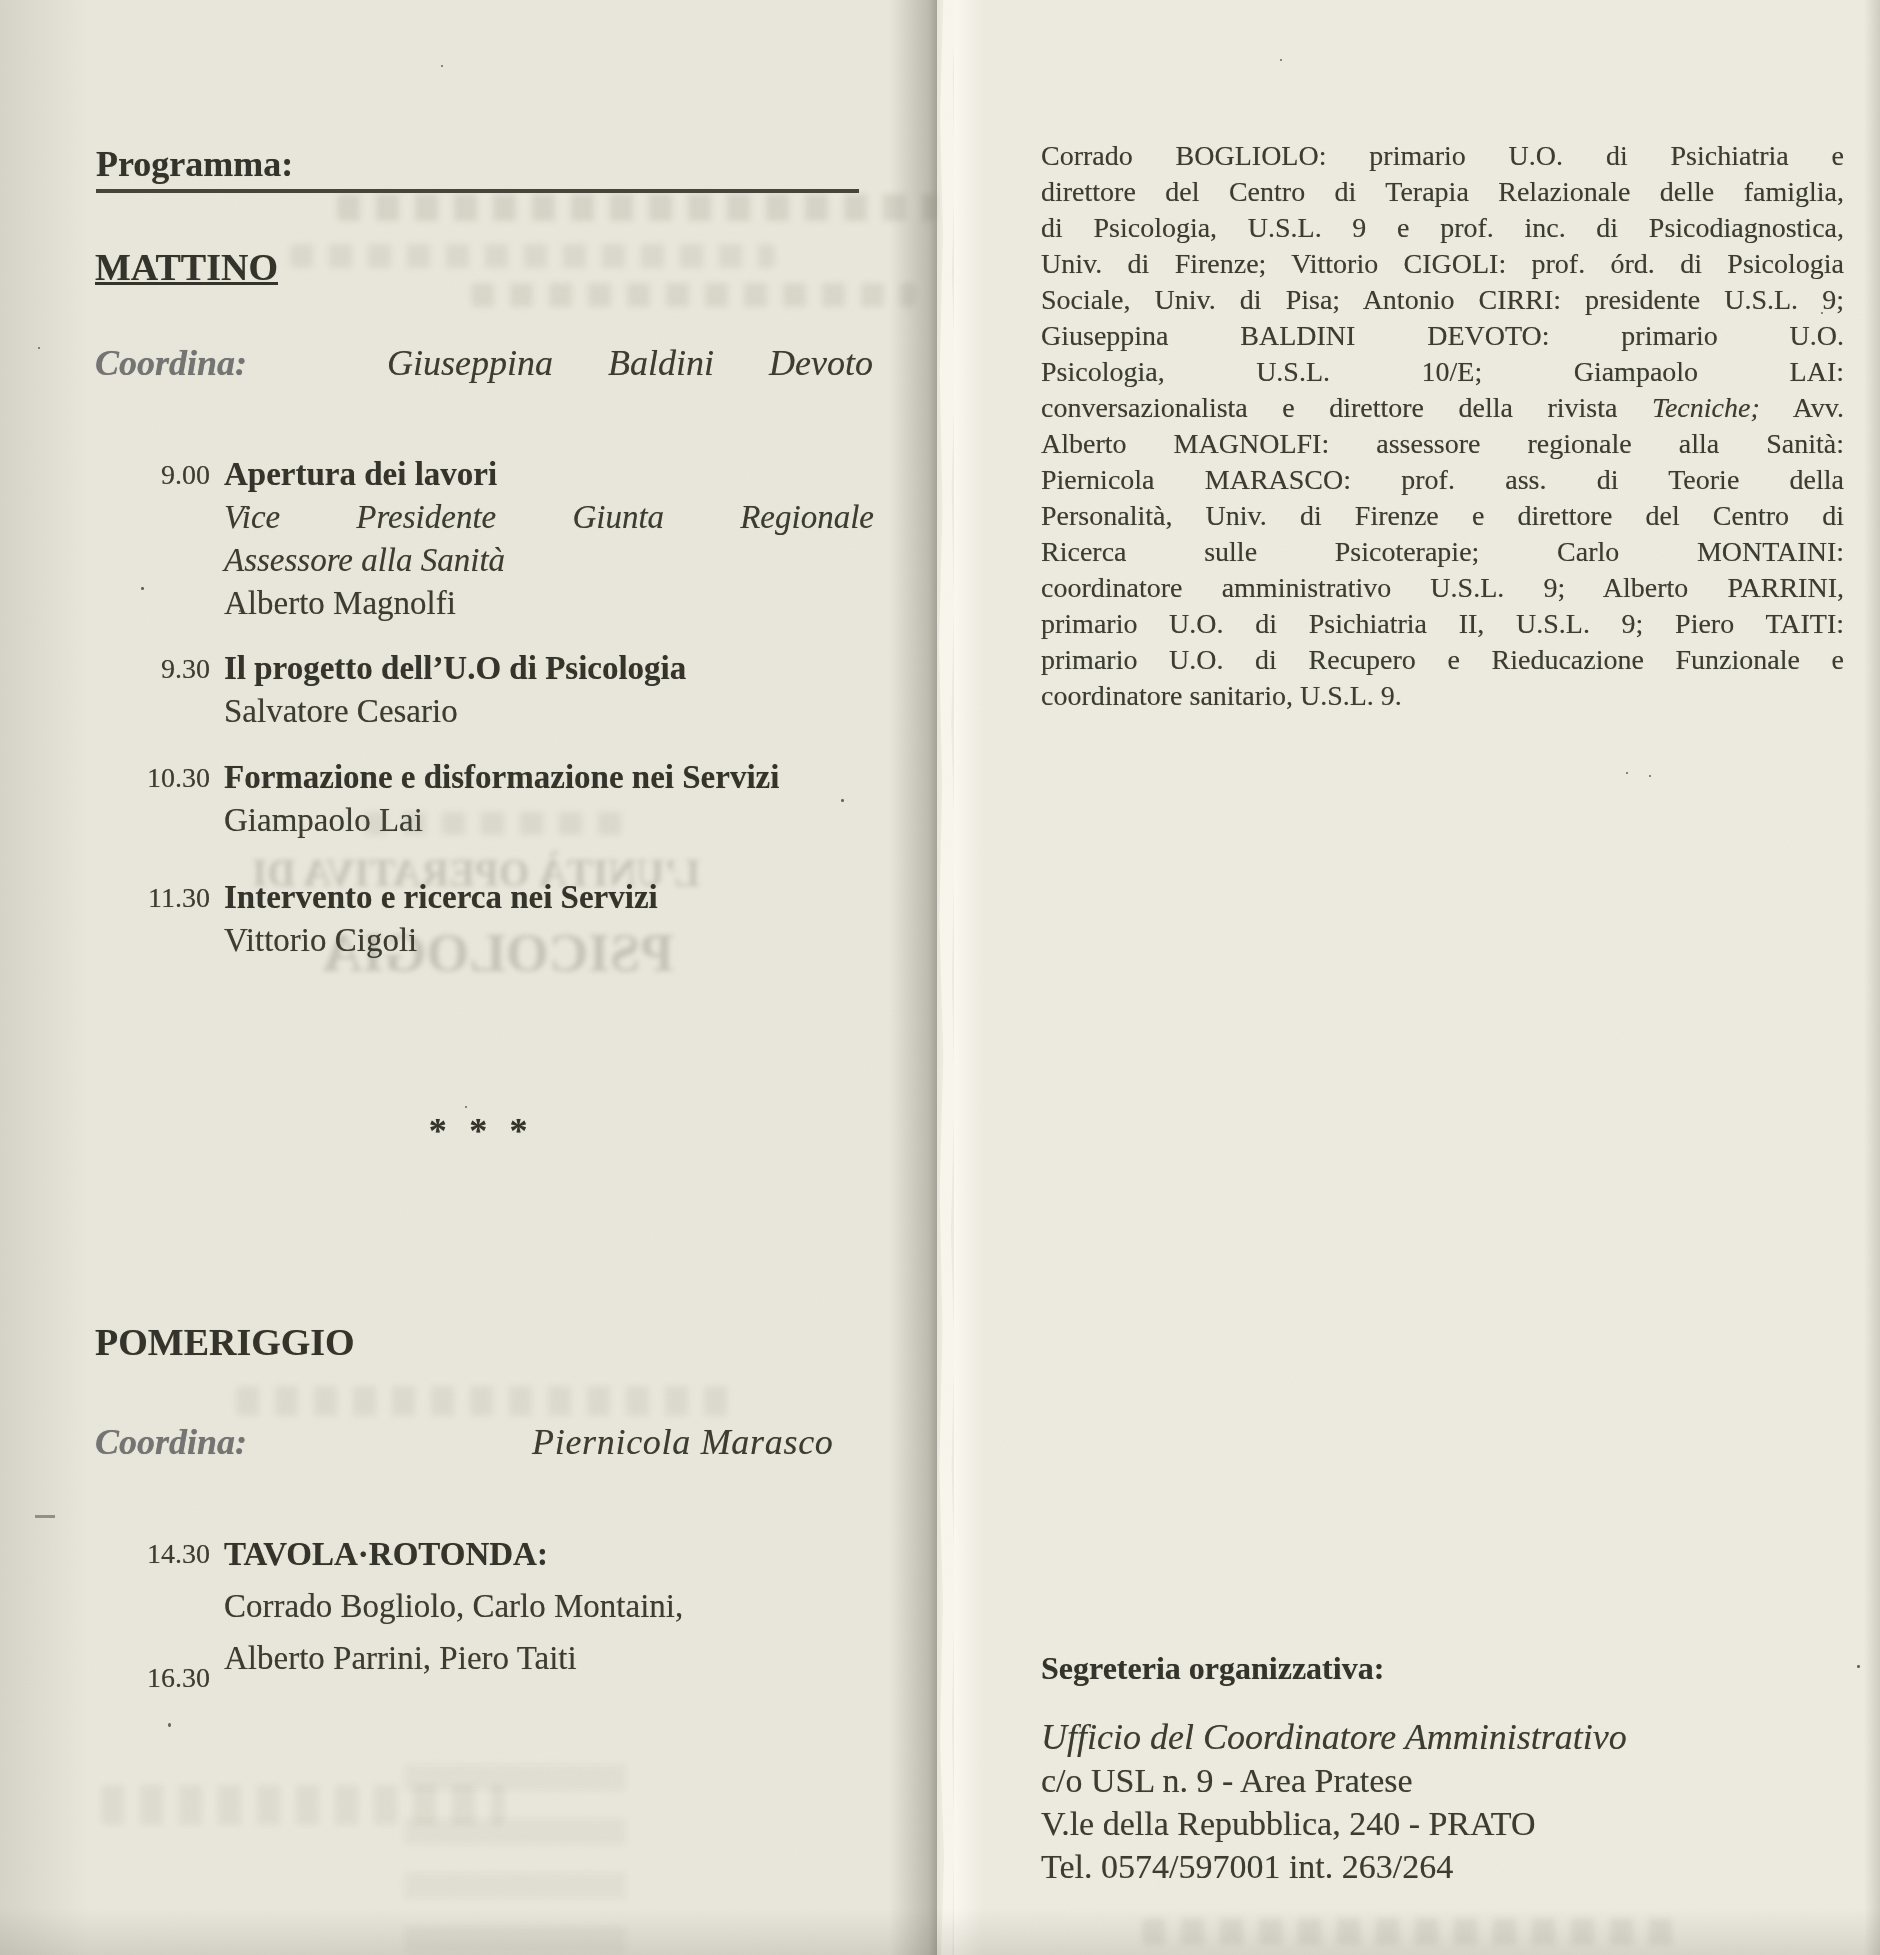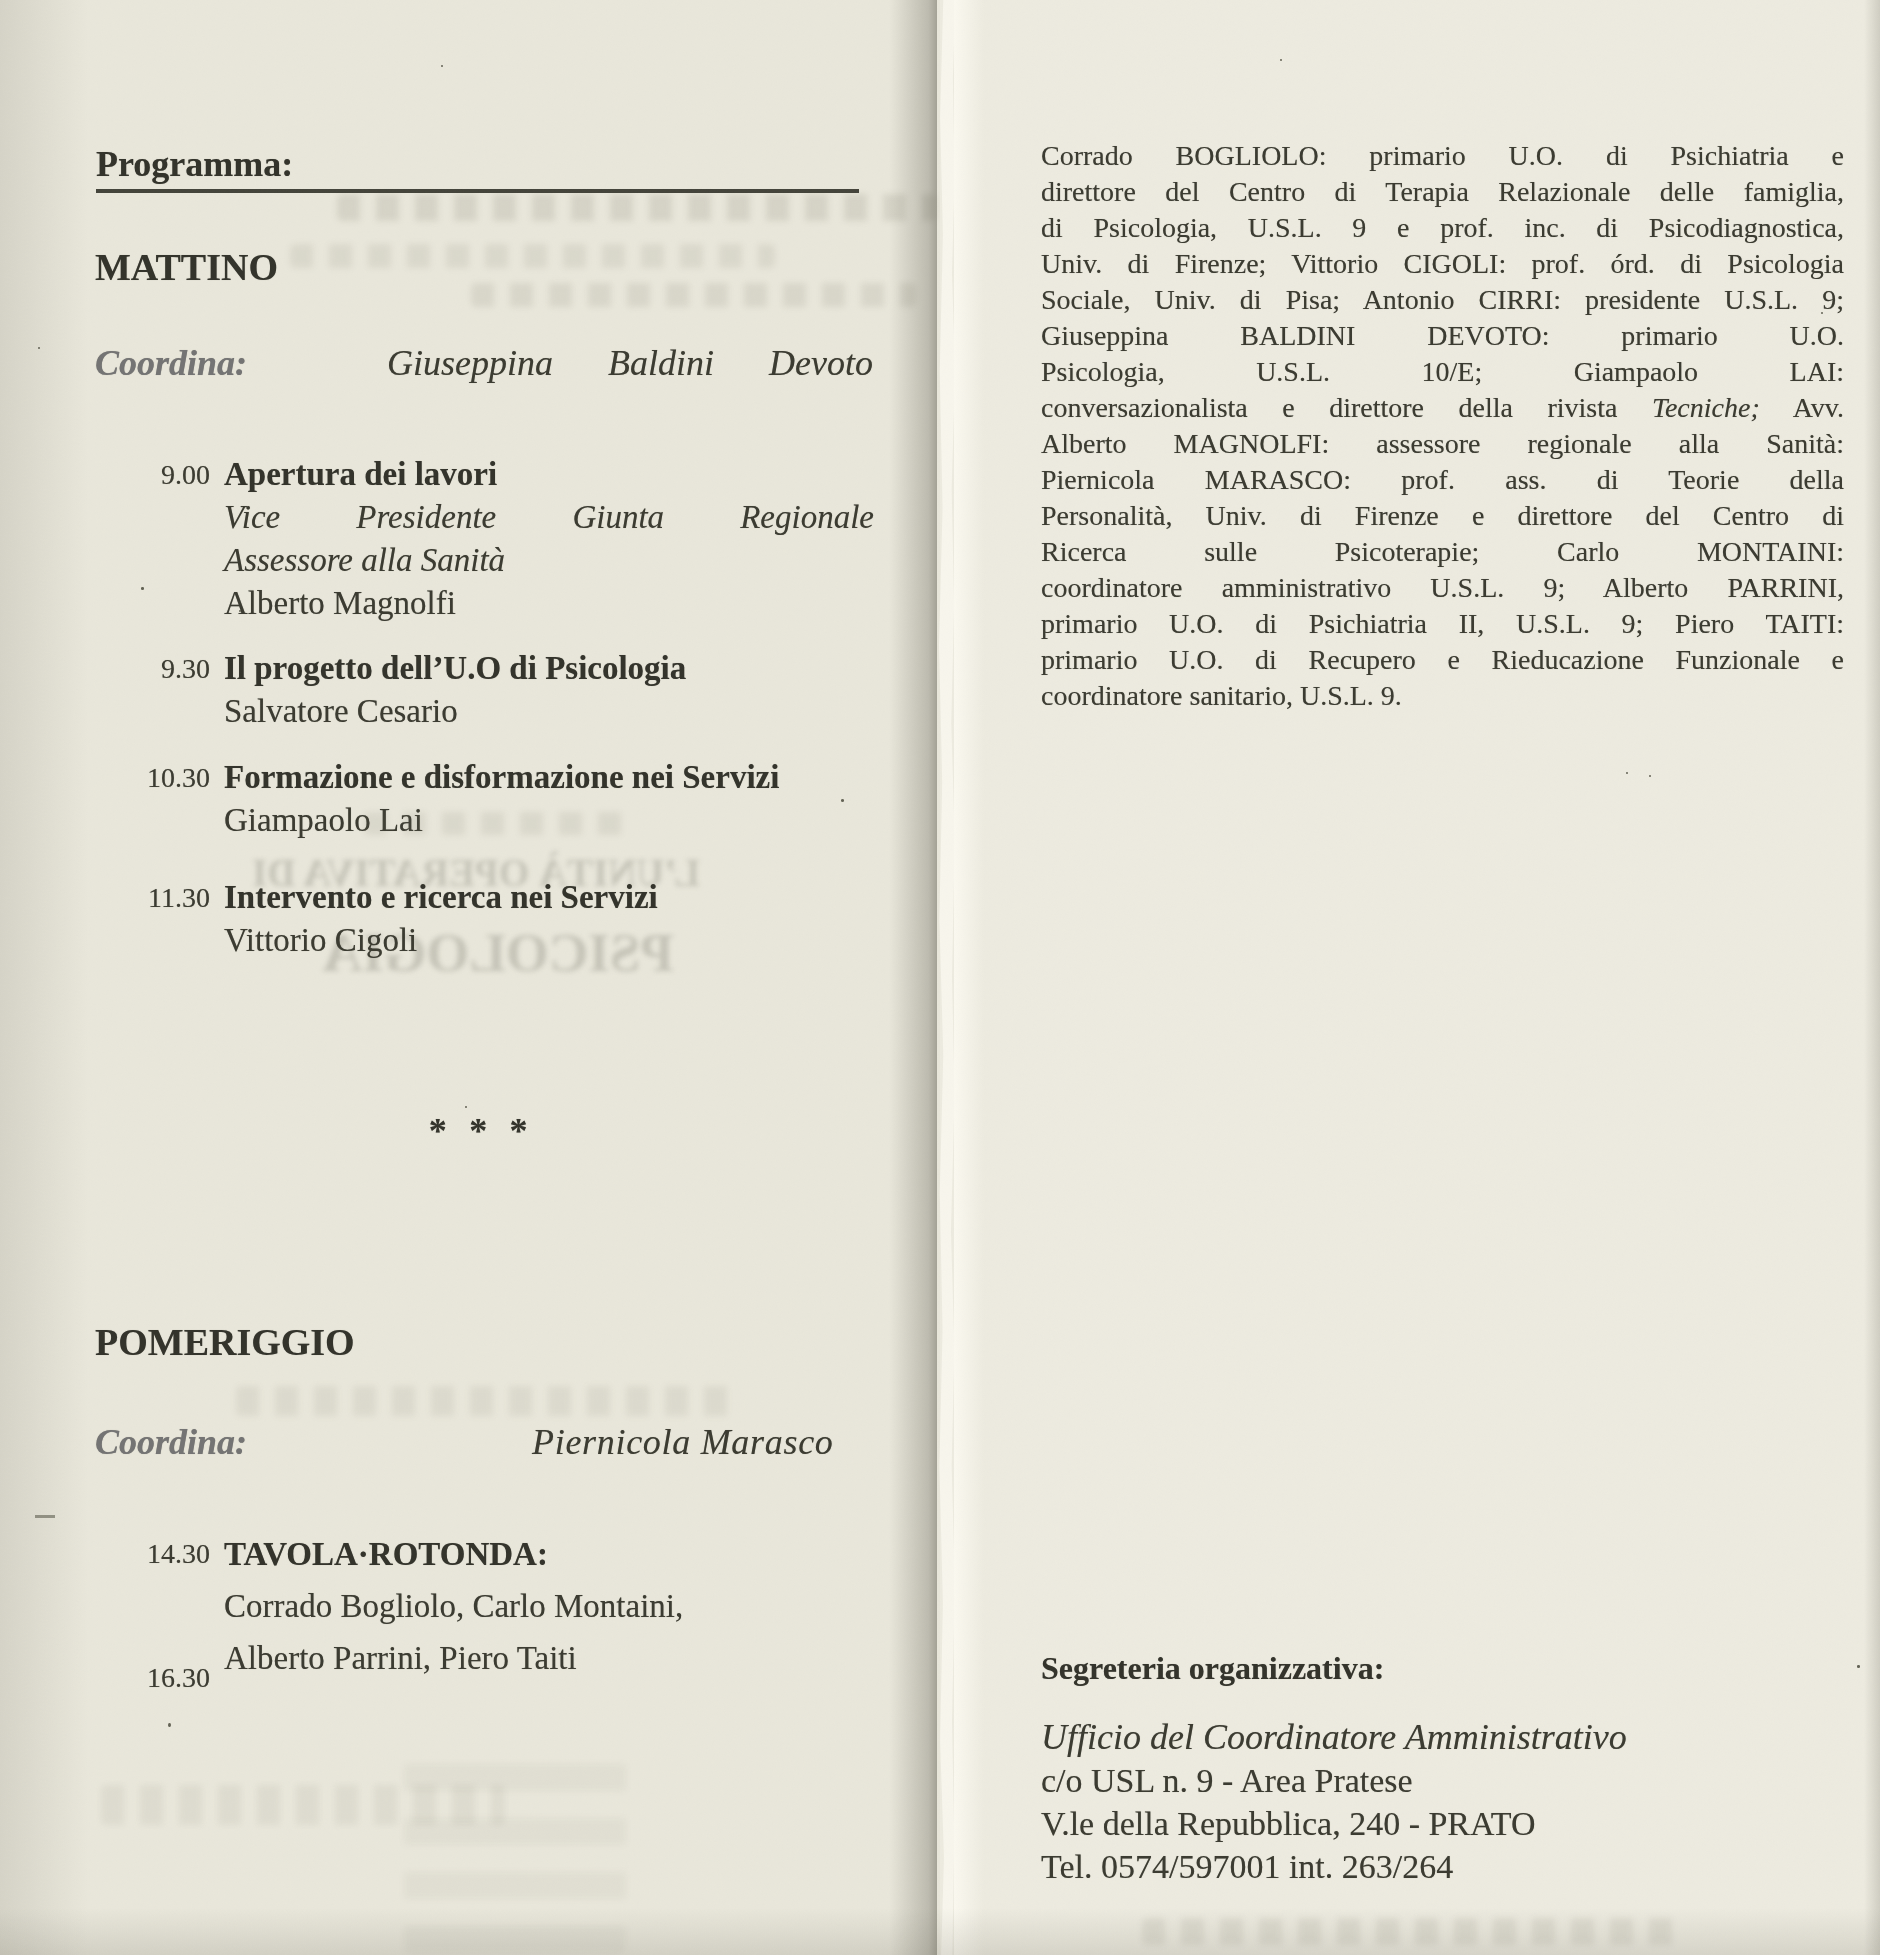--- a/index.html
+++ b/index.html
@@ -66,21 +66,21 @@
   <div class="page left">
     <div class="shade-left"></div>
 
     <div class="g-blob" style="left:337px;top:194px;width:599px;height:27px;"></div>
     <div class="g-blob" style="left:290px;top:244px;width:485px;height:24px;opacity:.4;"></div>
     <div class="g-blob" style="left:471px;top:283px;width:445px;height:24px;opacity:.45;"></div>
 
     <div class="t b" style="left:96px;top:143px;font-size:36px;">Programma:</div>
     <div class="rule" style="left:96px;top:189px;width:763px;height:4px;"></div>
 
-    <div class="t b" style="left:95px;top:245px;font-size:38px;">MATTINO</div>
+    <div class="t b" style="left:95px;top:245px;font-size:38px;text-decoration:underline;">MATTINO</div>
 
     <div class="t bi" style="left:95px;top:342px;font-size:36px;">Coordina:</div>
     <div class="t i just" style="left:387px;top:342px;width:486px;font-size:36px;">Giuseppina Baldini Devoto</div>
 
     <div class="t time" style="left:94px;top:453px;">9.00</div>
     <div class="t content" style="top:453px;">
       <span class="line b">Apertura dei lavori</span>
       <span class="line i just">Vice Presidente Giunta Regionale</span>
       <span class="line i">Assessore alla Sanità</span>
       <span class="line">Alberto Magnolfi</span>

